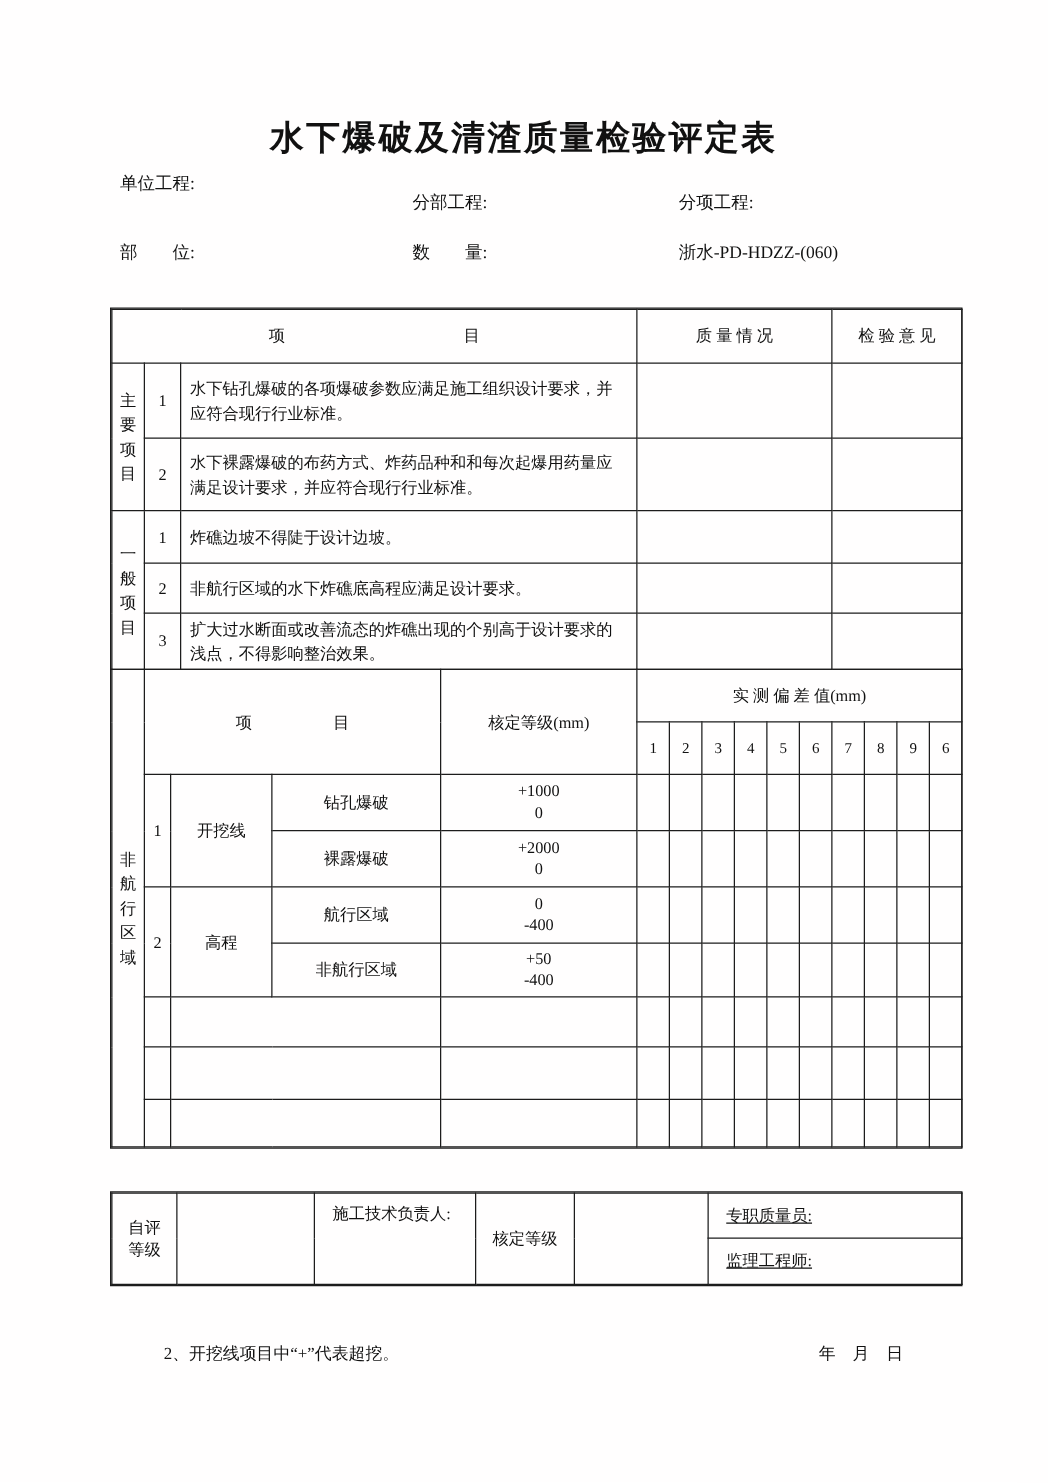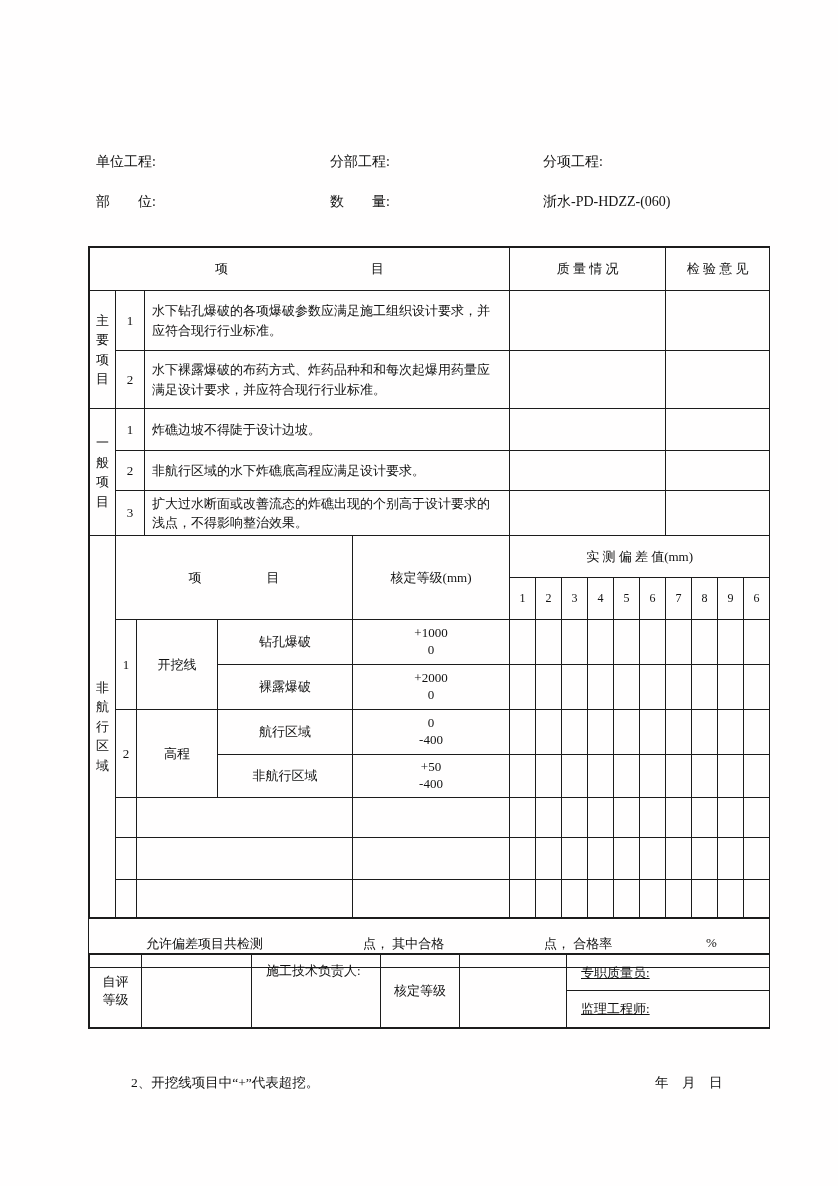--- a/index.html
+++ b/index.html
@@ -23,22 +23,23 @@
   .summary-row span{position:absolute;top:16px;white-space:pre;}
   .cell-top{vertical-align:top;text-align:left;padding:7px 0 0 14px;}
   .cell-left{text-align:left;padding-left:14px;text-decoration:underline;}
   .note{position:absolute;font-size:13.5px;white-space:pre;}
 </style>
 </head>
 <body>
 
 <div class="page">
 
-
-  <span class="info-label" style="left:96px;top:153px">单位工程:</span>
+  <div class="title">水下爆破及清渣质量检验评定表</div>
+
+  <span class="info-label" style="left:96px;top:138px">单位工程:</span>
   <span class="info-label" style="left:330px;top:153px">分部工程:</span>
   <span class="info-label" style="left:543px;top:153px">分项工程:</span>
   <span class="info-label" style="left:96px;top:193px">部　　位:</span>
   <span class="info-label" style="left:330px;top:193px">数　　量:</span>
   <span class="info-label" style="left:543px;top:193px">浙水-PD-HDZZ-(060)</span>
 
   <div class="tbl-wrap">
 
     <table>
       <colgroup>
@@ -253,26 +254,20 @@
             <td></td>
             <td></td>
             <td></td>
             <td></td>
             <td></td>
             <td></td>
       </tr>
     </tbody>
       </table>
 
-    <div class="summary-row">
-      <span style="left:57px">允许偏差项目共检测</span>
-      <span style="left:274px">点， 其中合格</span>
-      <span style="left:455px">点， 合格率</span>
-      <span style="left:617px">%</span>
-    </div>
   </div>
 
   <div class="btm-wrap">
     <table>
       <colgroup>
           <col style="width:52px">
           <col style="width:110px">
           <col style="width:129px">
           <col style="width:79px">
           <col style="width:107px">

